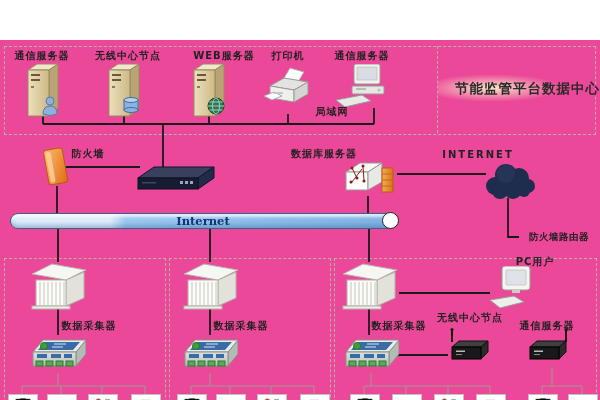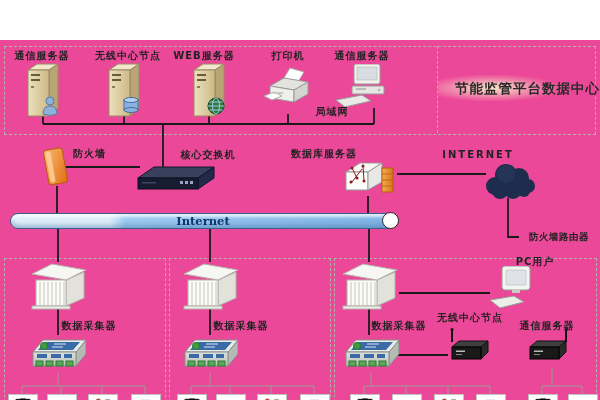--- a/index.html
+++ b/index.html
@@ -250,21 +250,21 @@
     <g stroke="#9a9a94" stroke-width="1" fill="none">
       <path d="M22,346 H145 M22,346 V354 M61,346 V354 M102,346 V354 M145,346 V354 M58,333 V346"></path>
       <path d="M191,346 H314 M191,346 V354 M230,346 V354 M271,346 V354 M314,346 V354 M210,333 V346"></path>
       <path d="M364,346 H490 M364,346 V354 M406,346 V354 M448,346 V354 M490,346 V354 M371,333 V346"></path>
       <path d="M542,346 H582 M542,346 V354 M582,346 V354 M552,327 V346"></path>
     </g>
   </svg>
 
   <div class="lbl" style="left:6px;top:10px;width:72px">通信服务器</div>
   <div class="lbl" style="left:92px;top:10px;width:72px">无线中心节点</div>
-  <div class="lbl" style="left:168px;top:10px;width:72px">WEB服务器</div>
+  <div class="lbl" style="left:188px;top:10px;width:72px">WEB服务器</div>
   <div class="lbl" style="left:258px;top:10px;width:60px">打印机</div>
   <div class="lbl" style="left:330px;top:10px;width:64px">通信服务器</div>
 
   <svg class="ic" style="left:23px;top:22px" width="40" height="56" viewBox="0 0 40 56">
     <use href="#icon-server"></use>
       <use href="#badge-user"></use>
   </svg>
   <svg class="ic" style="left:104px;top:22px" width="40" height="56" viewBox="0 0 40 56">
     <use href="#icon-server"></use>
       <use href="#badge-db"></use>
@@ -281,26 +281,25 @@
   </svg>
 
   <div class="lbl" style="left:306px;top:66px;width:52px">局域网</div>
 
   <div class="smear" style="left:438px;top:35px;width:120px;height:26px"></div>
   <div class="banner" style="left:455px;top:40px;width:158px">节能监管平台数据中心</div>
 
   <svg class="ic" style="left:40px;top:104px" width="30" height="44" viewBox="0 0 30 44">
     <use href="#icon-firewall"></use>
   </svg>
-  <div class="lbl" style="left:54px;top:108px;width:52px;text-align:right">防火墙</div>
+  <div class="lbl" style="left:62px;top:108px;width:52px;text-align:center">防火墙</div>
 
   <svg class="ic" style="left:136px;top:124px" width="80" height="30" viewBox="0 0 80 30">
     <use href="#icon-switch"></use>
   </svg>
-  <div class="lbl" style="left:166px;top:109px;width:84px">核心交换机</div>
 
   <svg class="ic" style="left:340px;top:120px" width="60" height="38" viewBox="0 0 60 38">
     <use href="#icon-router"></use>
   </svg>
   <div class="lbl" style="left:286px;top:108px;width:76px">数据库服务器</div>
 
   <svg class="ic" style="left:482px;top:119px" width="54" height="42" viewBox="0 0 54 42">
     <use href="#icon-cloud"></use>
   </svg>
   <div class="lbl" style="left:432px;top:109px;width:92px;letter-spacing:2px">INTERNET</div>

